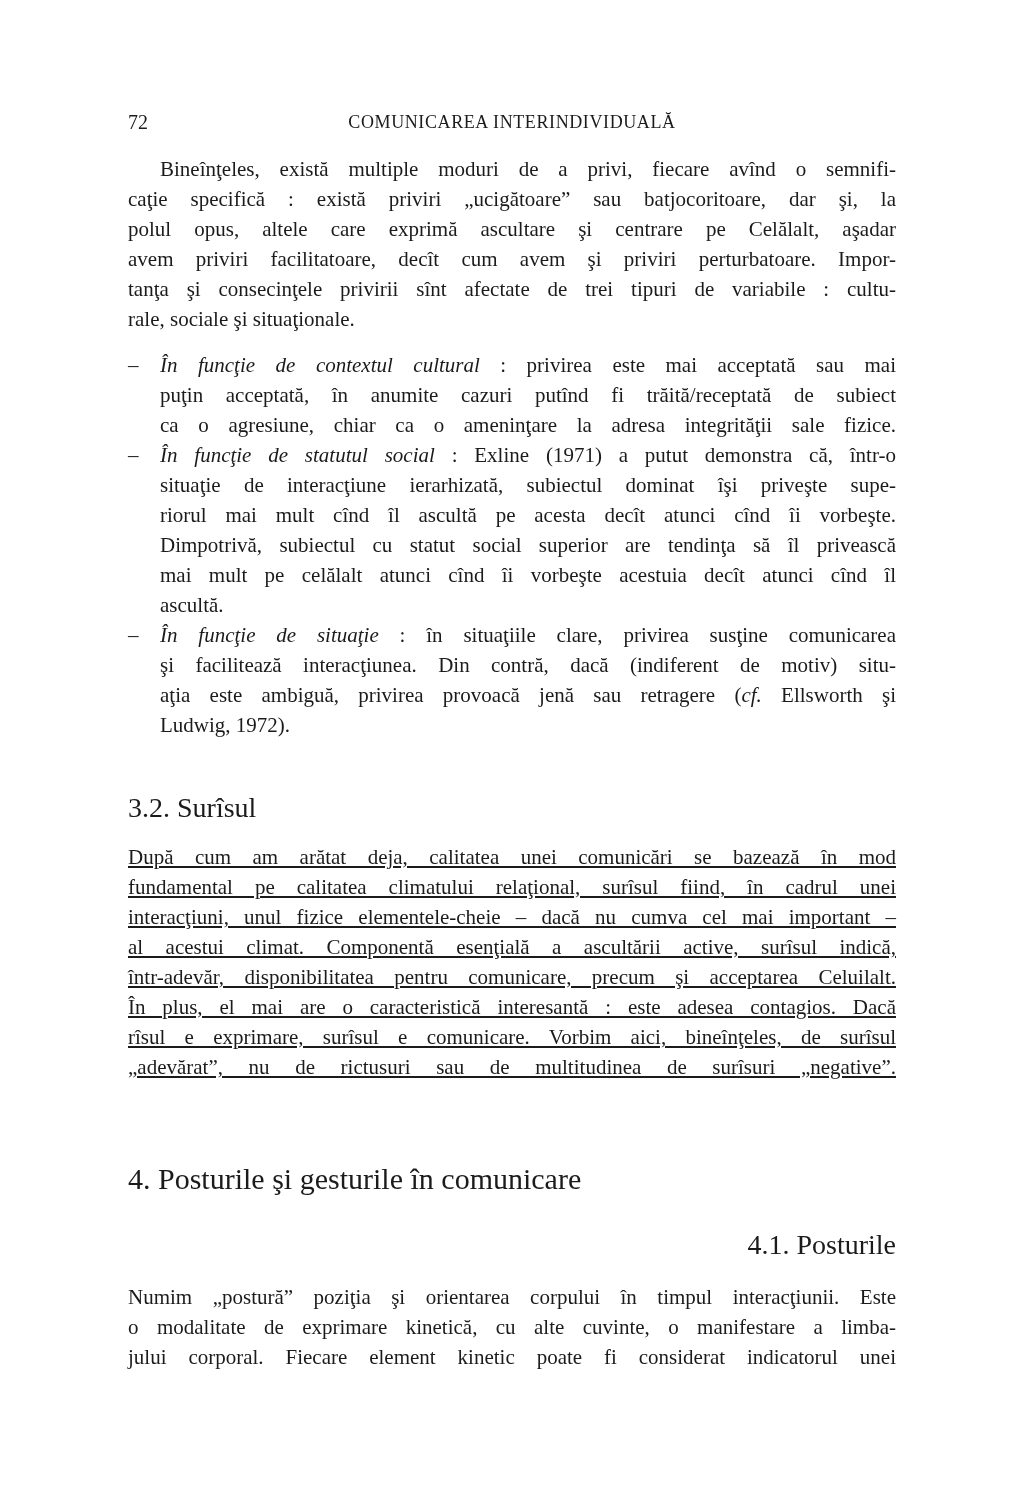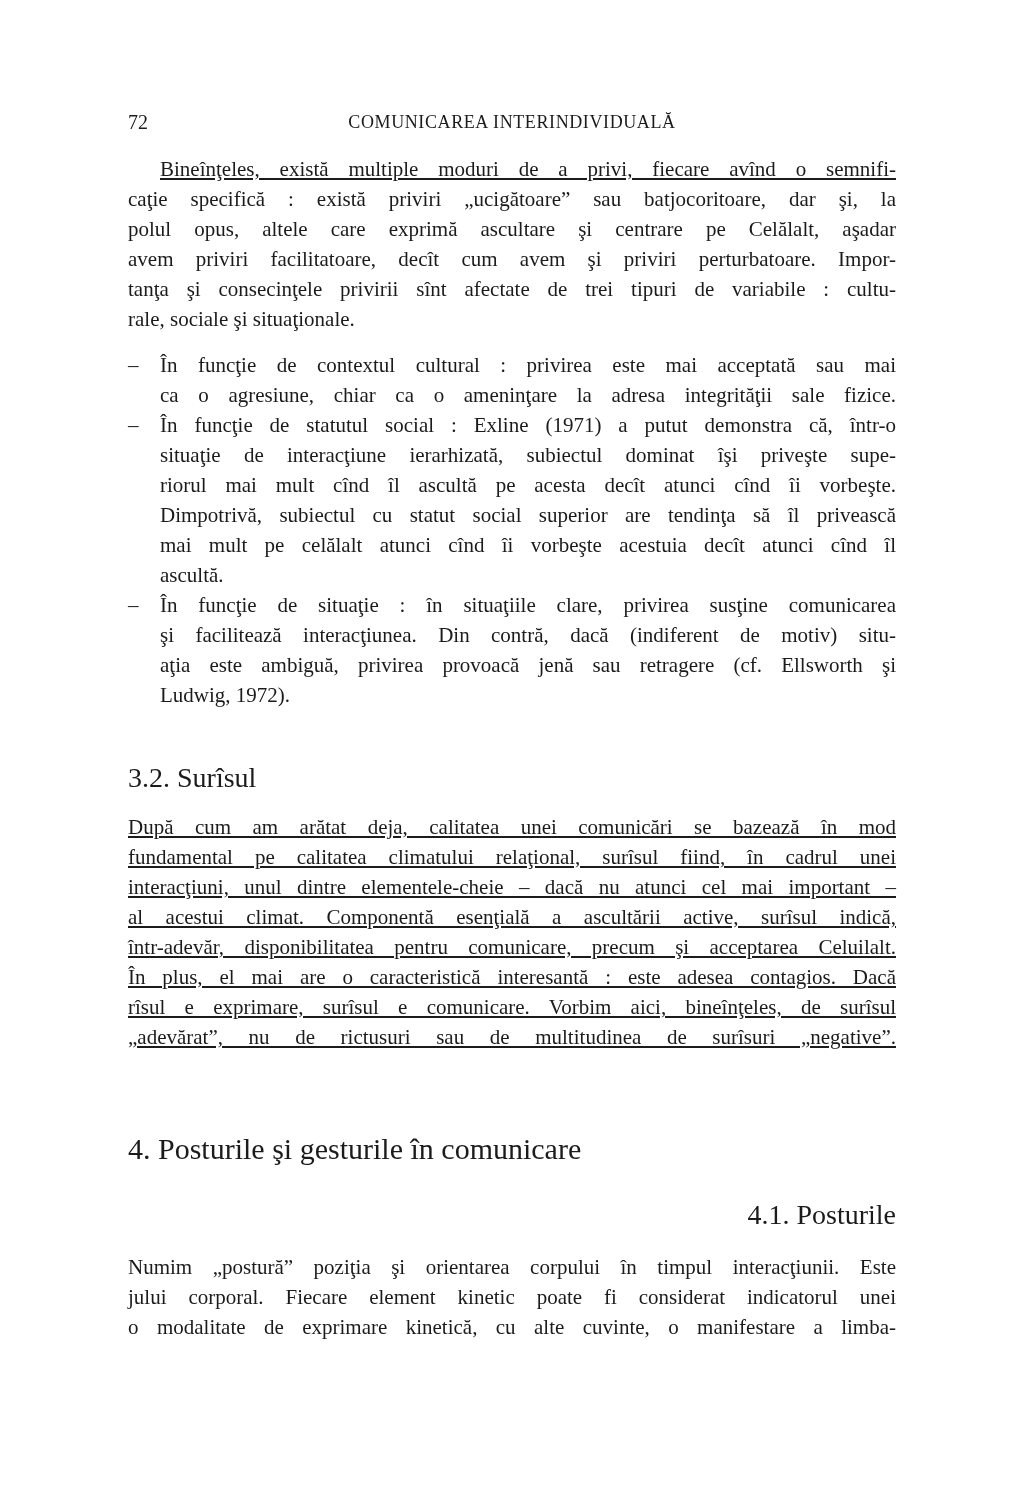--- a/index.html
+++ b/index.html
@@ -33,22 +33,22 @@
   .content > :nth-child(2){margin-top:16px;}
   .content > :nth-child(3){margin-top:51px;}
   .content > :nth-child(4){margin-top:17px;text-decoration:underline;}
   .content > :nth-child(5){margin-top:78px;}
   .content > :nth-child(6){margin-top:30px;text-align:right;}
   .content > :nth-child(7){margin-top:20px;}
 
   .paragraph{font-size:21px;line-height:30px;}
   .line{text-align:justify;}
   .line.fill{text-align-last:justify;}
-  .line.first-indent{text-indent:32px;text-decoration:underline;}
-  .it{}
+  .line.first-indent{text-indent:32px;}
+  .it{font-style:italic;}
 
   .list{font-size:21px;line-height:30px;}
   .list-item{display:flex;}
   .marker{width:32px;flex:0 0 32px;}
   .item-body{flex:1;min-width:0;}
 
   .heading1{font-size:30px;line-height:38px;font-weight:normal;}
   .heading2{font-size:28px;line-height:34px;font-weight:normal;}
 </style>
 </head>
@@ -66,20 +66,21 @@
         <div class="line fill"><span>polul opus, altele care exprimă ascultare şi centrare pe Celălalt, aşadar</span></div>
         <div class="line fill"><span>avem priviri facilitatoare, decît cum avem şi priviri perturbatoare. Impor-</span></div>
         <div class="line fill"><span>tanţa şi consecinţele privirii sînt afectate de trei tipuri de variabile : cultu-</span></div>
         <div class="line"><span>rale, sociale şi situaţionale.</span></div>
       </div>
       <div class="list">
         <div class="list-item">
           <div class="marker">–</div>
           <div class="item-body">
             <div class="line fill"><span class="it">În funcţie de contextul cultural</span><span> : privirea este mai acceptată sau mai</span></div>
+            <div class="line fill"><span>puţin acceptată, în anumite cazuri putînd fi trăită/receptată de subiect</span></div>
             <div class="line fill"><span>ca o agresiune, chiar ca o ameninţare la adresa integrităţii sale fizice.</span></div>
           </div>
         </div>
         <div class="list-item">
           <div class="marker">–</div>
           <div class="item-body">
             <div class="line fill"><span class="it">În funcţie de statutul social</span><span> : Exline (1971) a putut demonstra că, într-o</span></div>
             <div class="line fill"><span>situaţie de interacţiune ierarhizată, subiectul dominat îşi priveşte supe-</span></div>
             <div class="line fill"><span>riorul mai mult cînd îl ascultă pe acesta decît atunci cînd îi vorbeşte.</span></div>
             <div class="line fill"><span>Dimpotrivă, subiectul cu statut social superior are tendinţa să îl privească</span></div>
@@ -94,28 +95,28 @@
             <div class="line fill"><span>şi facilitează interacţiunea. Din contră, dacă (indiferent de motiv) situ-</span></div>
             <div class="line fill"><span>aţia este ambiguă, privirea provoacă jenă sau retragere (</span><span class="it">cf.</span><span> Ellsworth şi</span></div>
             <div class="line"><span>Ludwig, 1972).</span></div>
           </div>
         </div>
       </div>
       <div class="heading2">3.2. Surîsul</div>
       <div class="paragraph">
         <div class="line fill"><span>După cum am arătat deja, calitatea unei comunicări se bazează în mod</span></div>
         <div class="line fill"><span>fundamental pe calitatea climatului relaţional, surîsul fiind, în cadrul unei</span></div>
-        <div class="line fill"><span>interacţiuni, unul dintre elementele-cheie – dacă nu atunci cel mai important –</span></div>
+        <div class="line fill"><span>interacţiuni, unul fizice elementele-cheie – dacă nu cumva cel mai important –</span></div>
         <div class="line fill"><span>al acestui climat. Componentă esenţială a ascultării active, surîsul indică,</span></div>
         <div class="line fill"><span>într-adevăr, disponibilitatea pentru comunicare, precum şi acceptarea Celuilalt.</span></div>
         <div class="line fill"><span>În plus, el mai are o caracteristică interesantă : este adesea contagios. Dacă</span></div>
         <div class="line fill"><span>rîsul e exprimare, surîsul e comunicare. Vorbim aici, bineînţeles, de surîsul</span></div>
         <div class="line fill"><span>„adevărat”, nu de rictusuri sau de multitudinea de surîsuri „negative”.</span></div>
       </div>
       <div class="heading1">4. Posturile şi gesturile în comunicare</div>
       <div class="heading2">4.1. Posturile</div>
       <div class="paragraph">
         <div class="line fill"><span>Numim „postură” poziţia şi orientarea corpului în timpul interacţiunii. Este</span></div>
+        <div class="line fill"><span>o modalitate de exprimare kinetică, cu alte cuvinte, o manifestare a limba-</span></div>
         <div class="line fill"><span>jului corporal. Fiecare element kinetic poate fi considerat indicatorul unei</span></div>
-        <div class="line fill"><span>o modalitate de exprimare kinetică, cu alte cuvinte, o manifestare a limba-</span></div>
       </div>
     </div>
 </div>
 
 </body></html>

